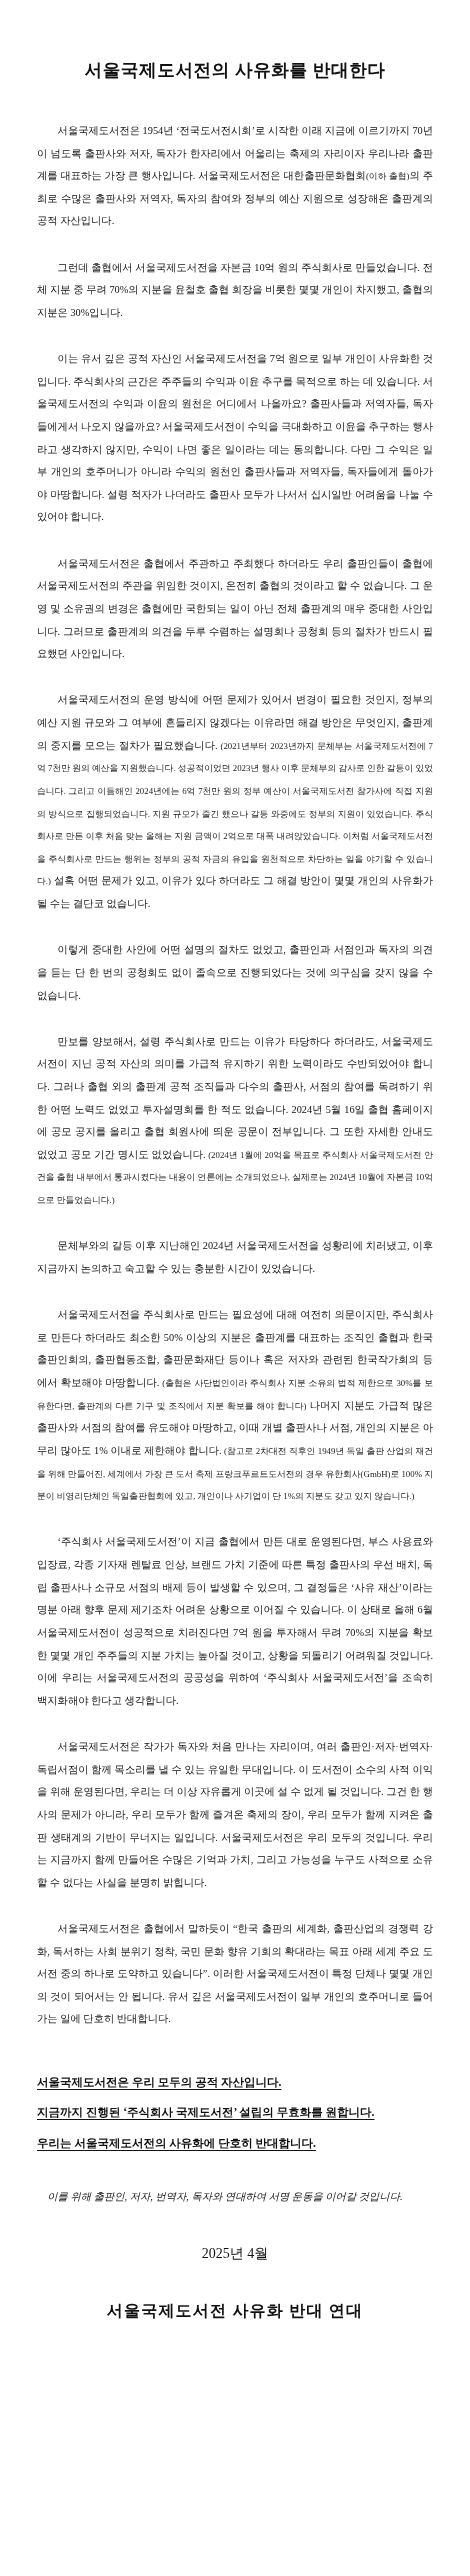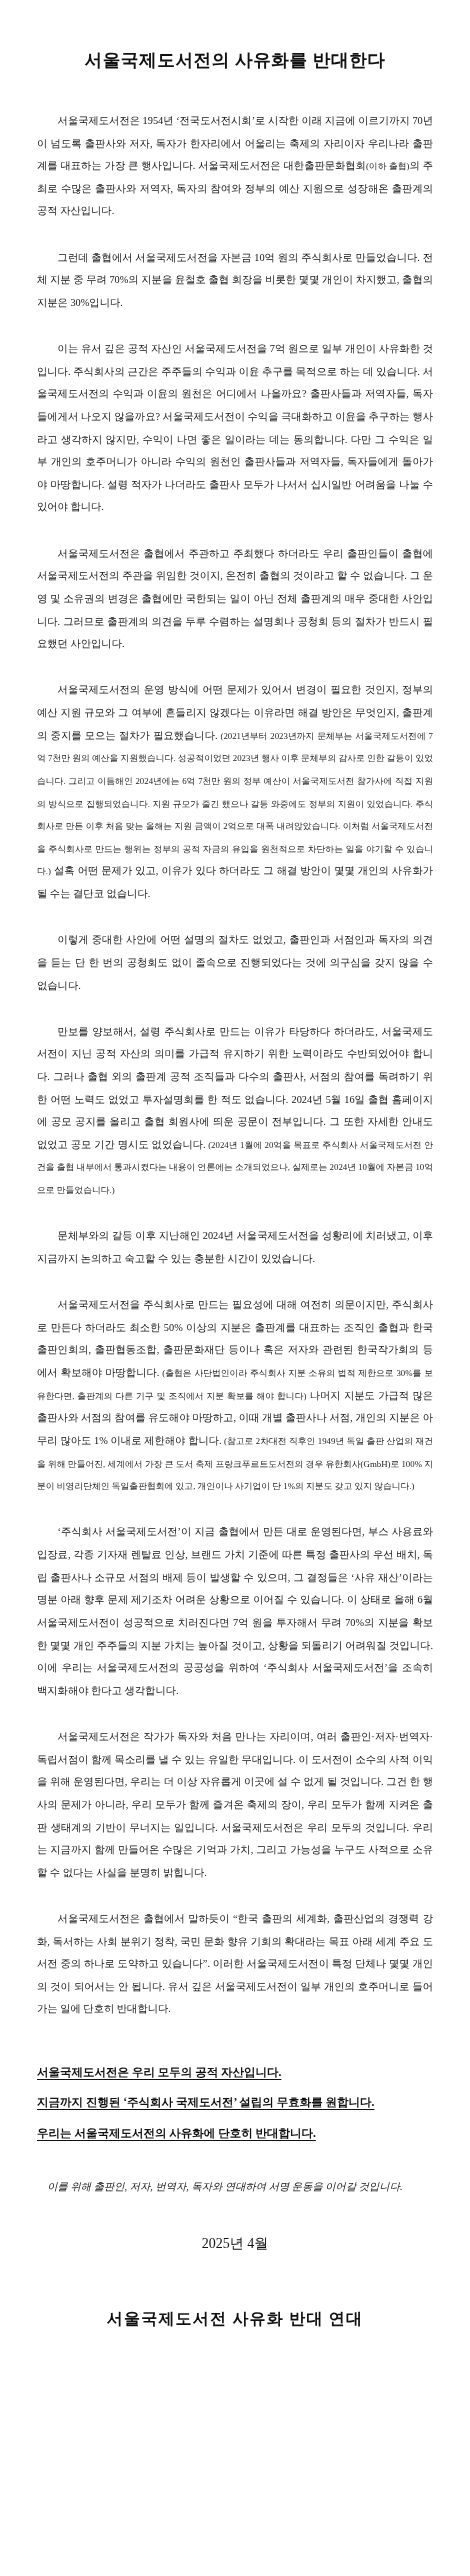--- a/index.html
+++ b/index.html
@@ -16,21 +16,21 @@
     padding: 49px 37px 82px 37px;
     background: #ffffff;
     color: #111111;
     font-family: "Liberation Serif", "DejaVu Serif", serif;
   }
   .doc-title {
     font-size: 17.6px;
     font-weight: bold;
     text-align: center;
     letter-spacing: 0.6px;
-    margin: 0 0 38px 0;
+    margin: 10px 0 38px 0;
     line-height: 1.3;
   }
   .para {
     font-size: 10.3px;
     line-height: 2.2;
     text-align: justify;
     word-break: break-all;
     text-indent: 2em;
     margin: 0 0 23.5px 0;
   }
@@ -62,21 +62,21 @@
   .date-line {
     text-align: center;
     font-size: 14px;
     margin-top: 36px;
   }
   .signature {
     text-align: center;
     font-size: 16px;
     font-weight: bold;
     letter-spacing: 1.2px;
-    margin-top: 56px;
+    margin-top: 38px;
   }
 </style>
 </head>
 <body>
 
 <div class="page">
   <h1 class="doc-title">서울국제도서전의 사유화를 반대한다</h1>
 
   <div>
       <p class="para"><span class="run-normal">서울국제도서전은 1954년 ‘전국도서전시회’로 시작한 이래 지금에 이르기까지 70년이 넘도록 출판사와 저자, 독자가 한자리에서 어울리는 축제의 자리이자 우리나라 출판계를 대표하는 가장 큰 행사입니다. </span><span class="run-bold">서울국제도서전은 대한출판문화협회</span><span class="run-small">(이하 출협)</span><span class="run-normal">의 주최로 수많은 출판사와 저역자, 독자의 참여와 정부의 예산 지원으로 성장해온 출판계의 공적 자산입니다.</span></p>

